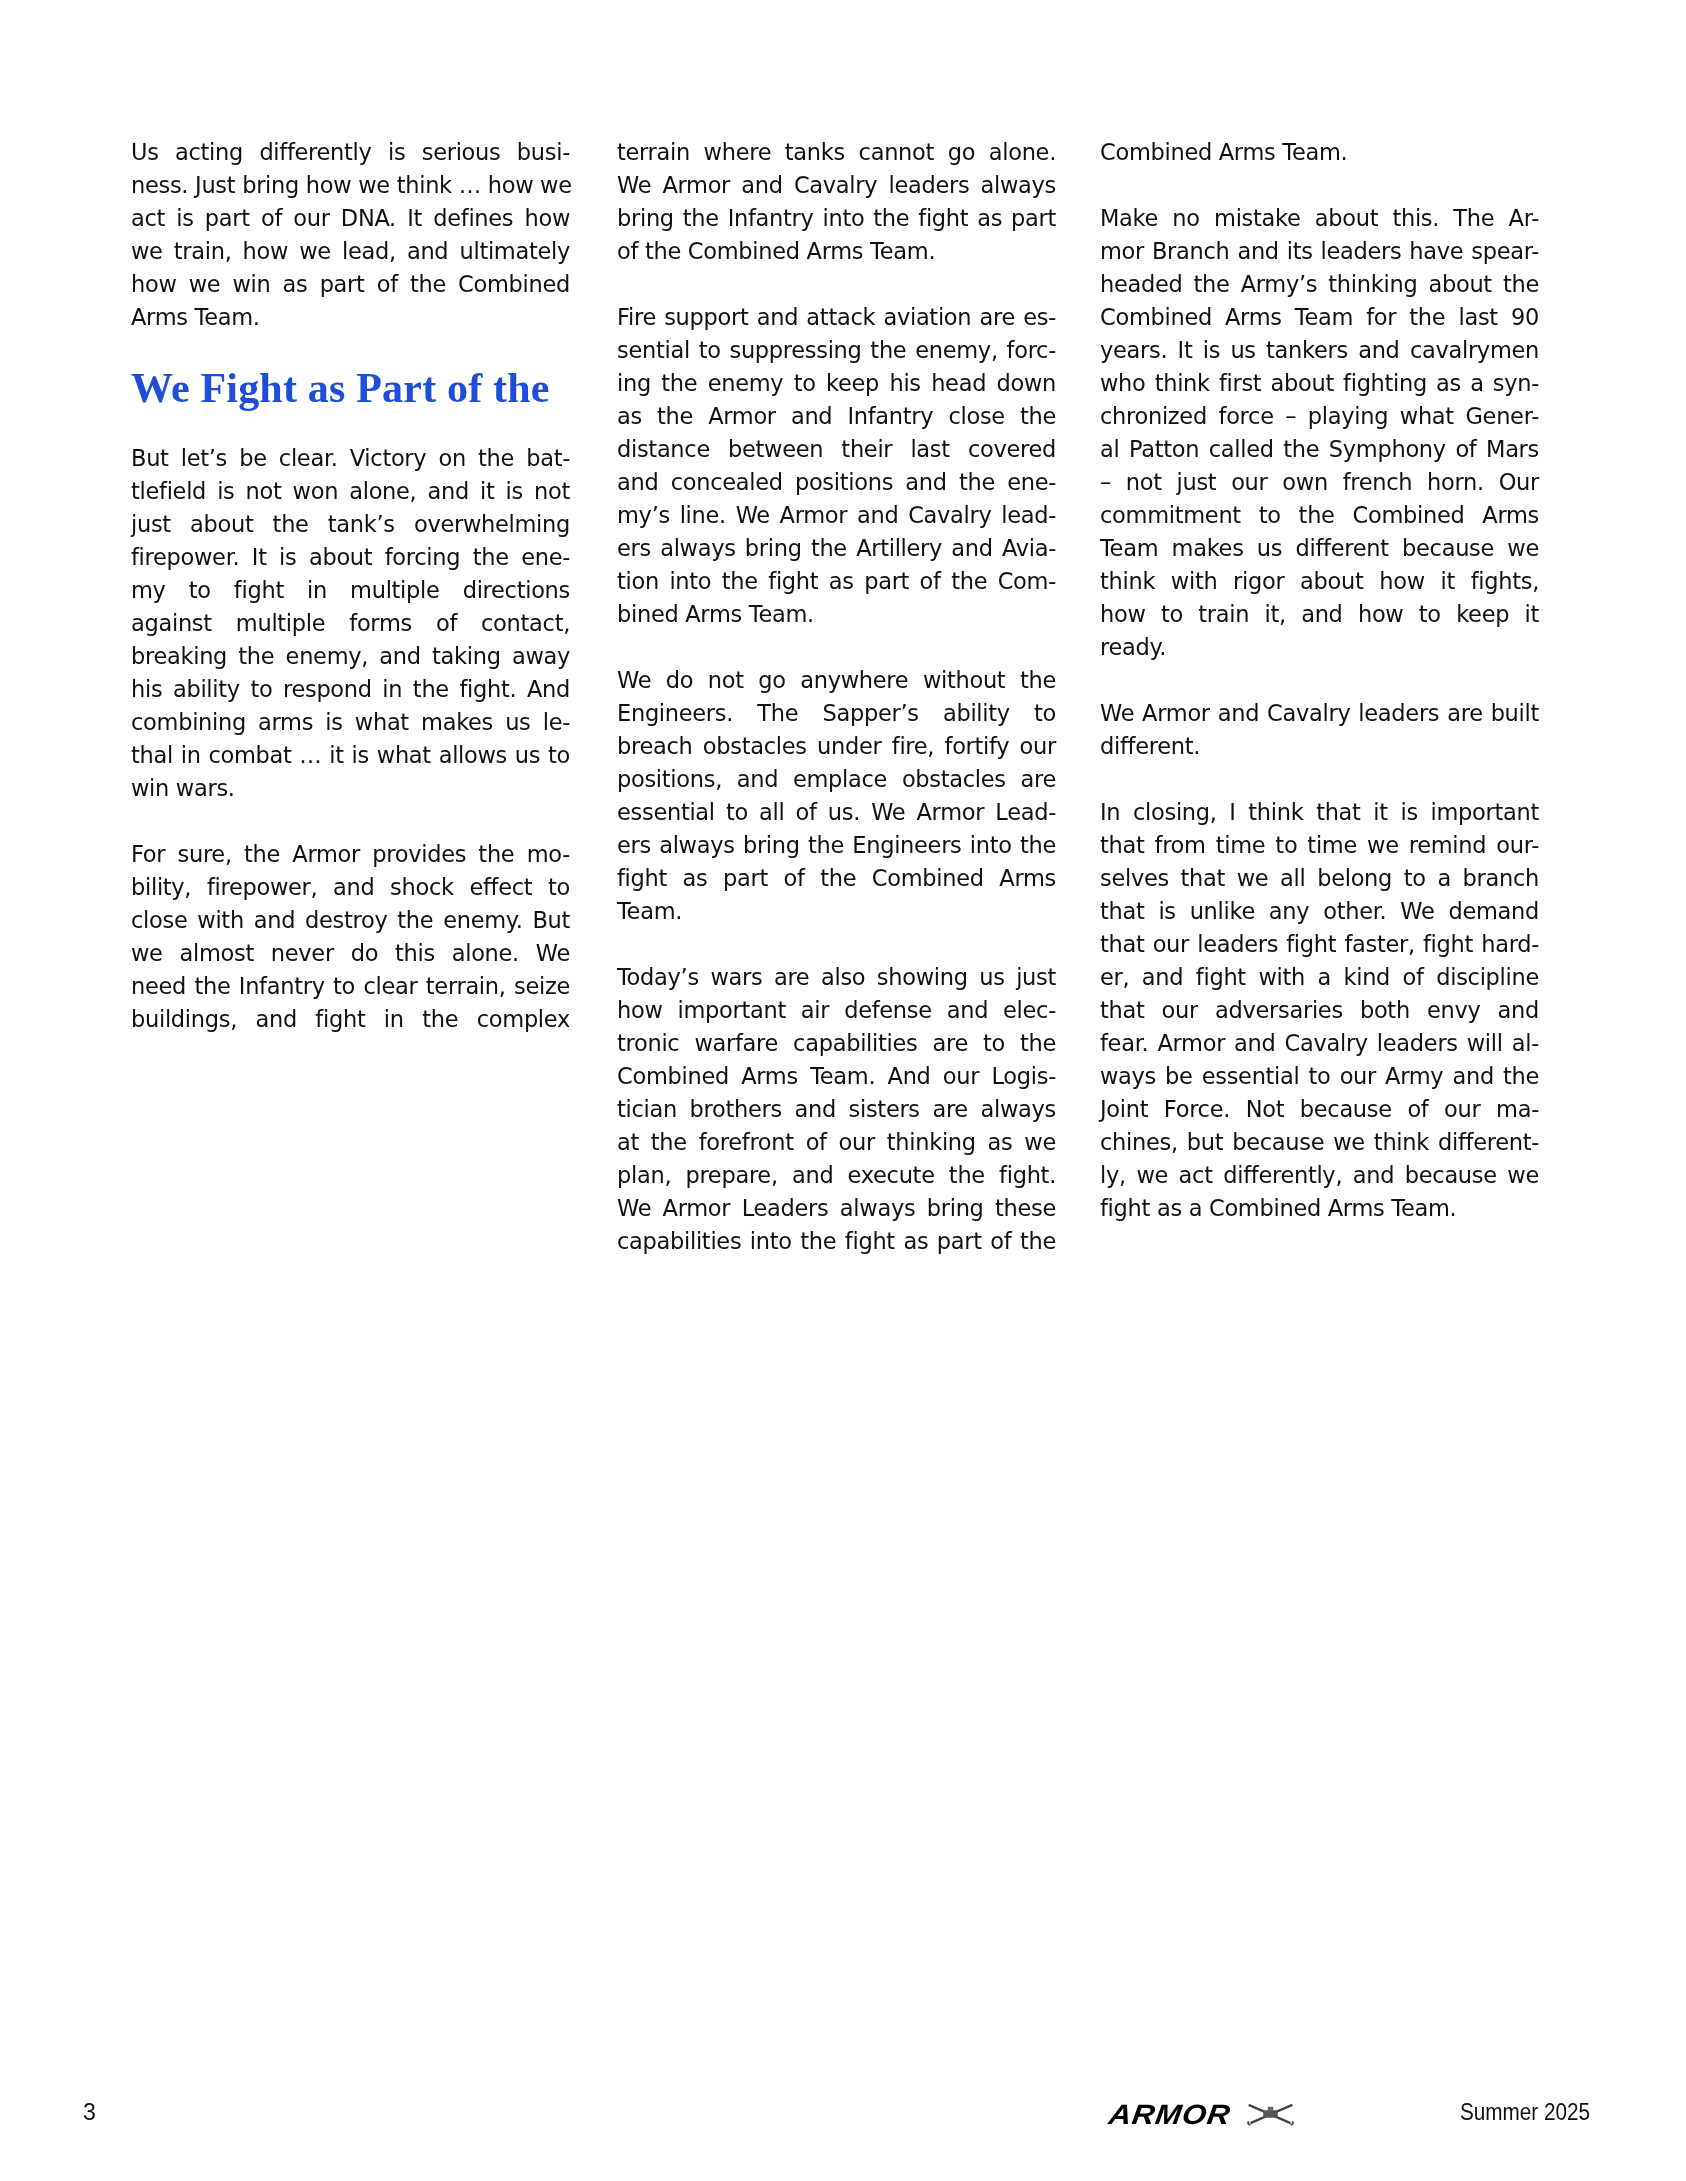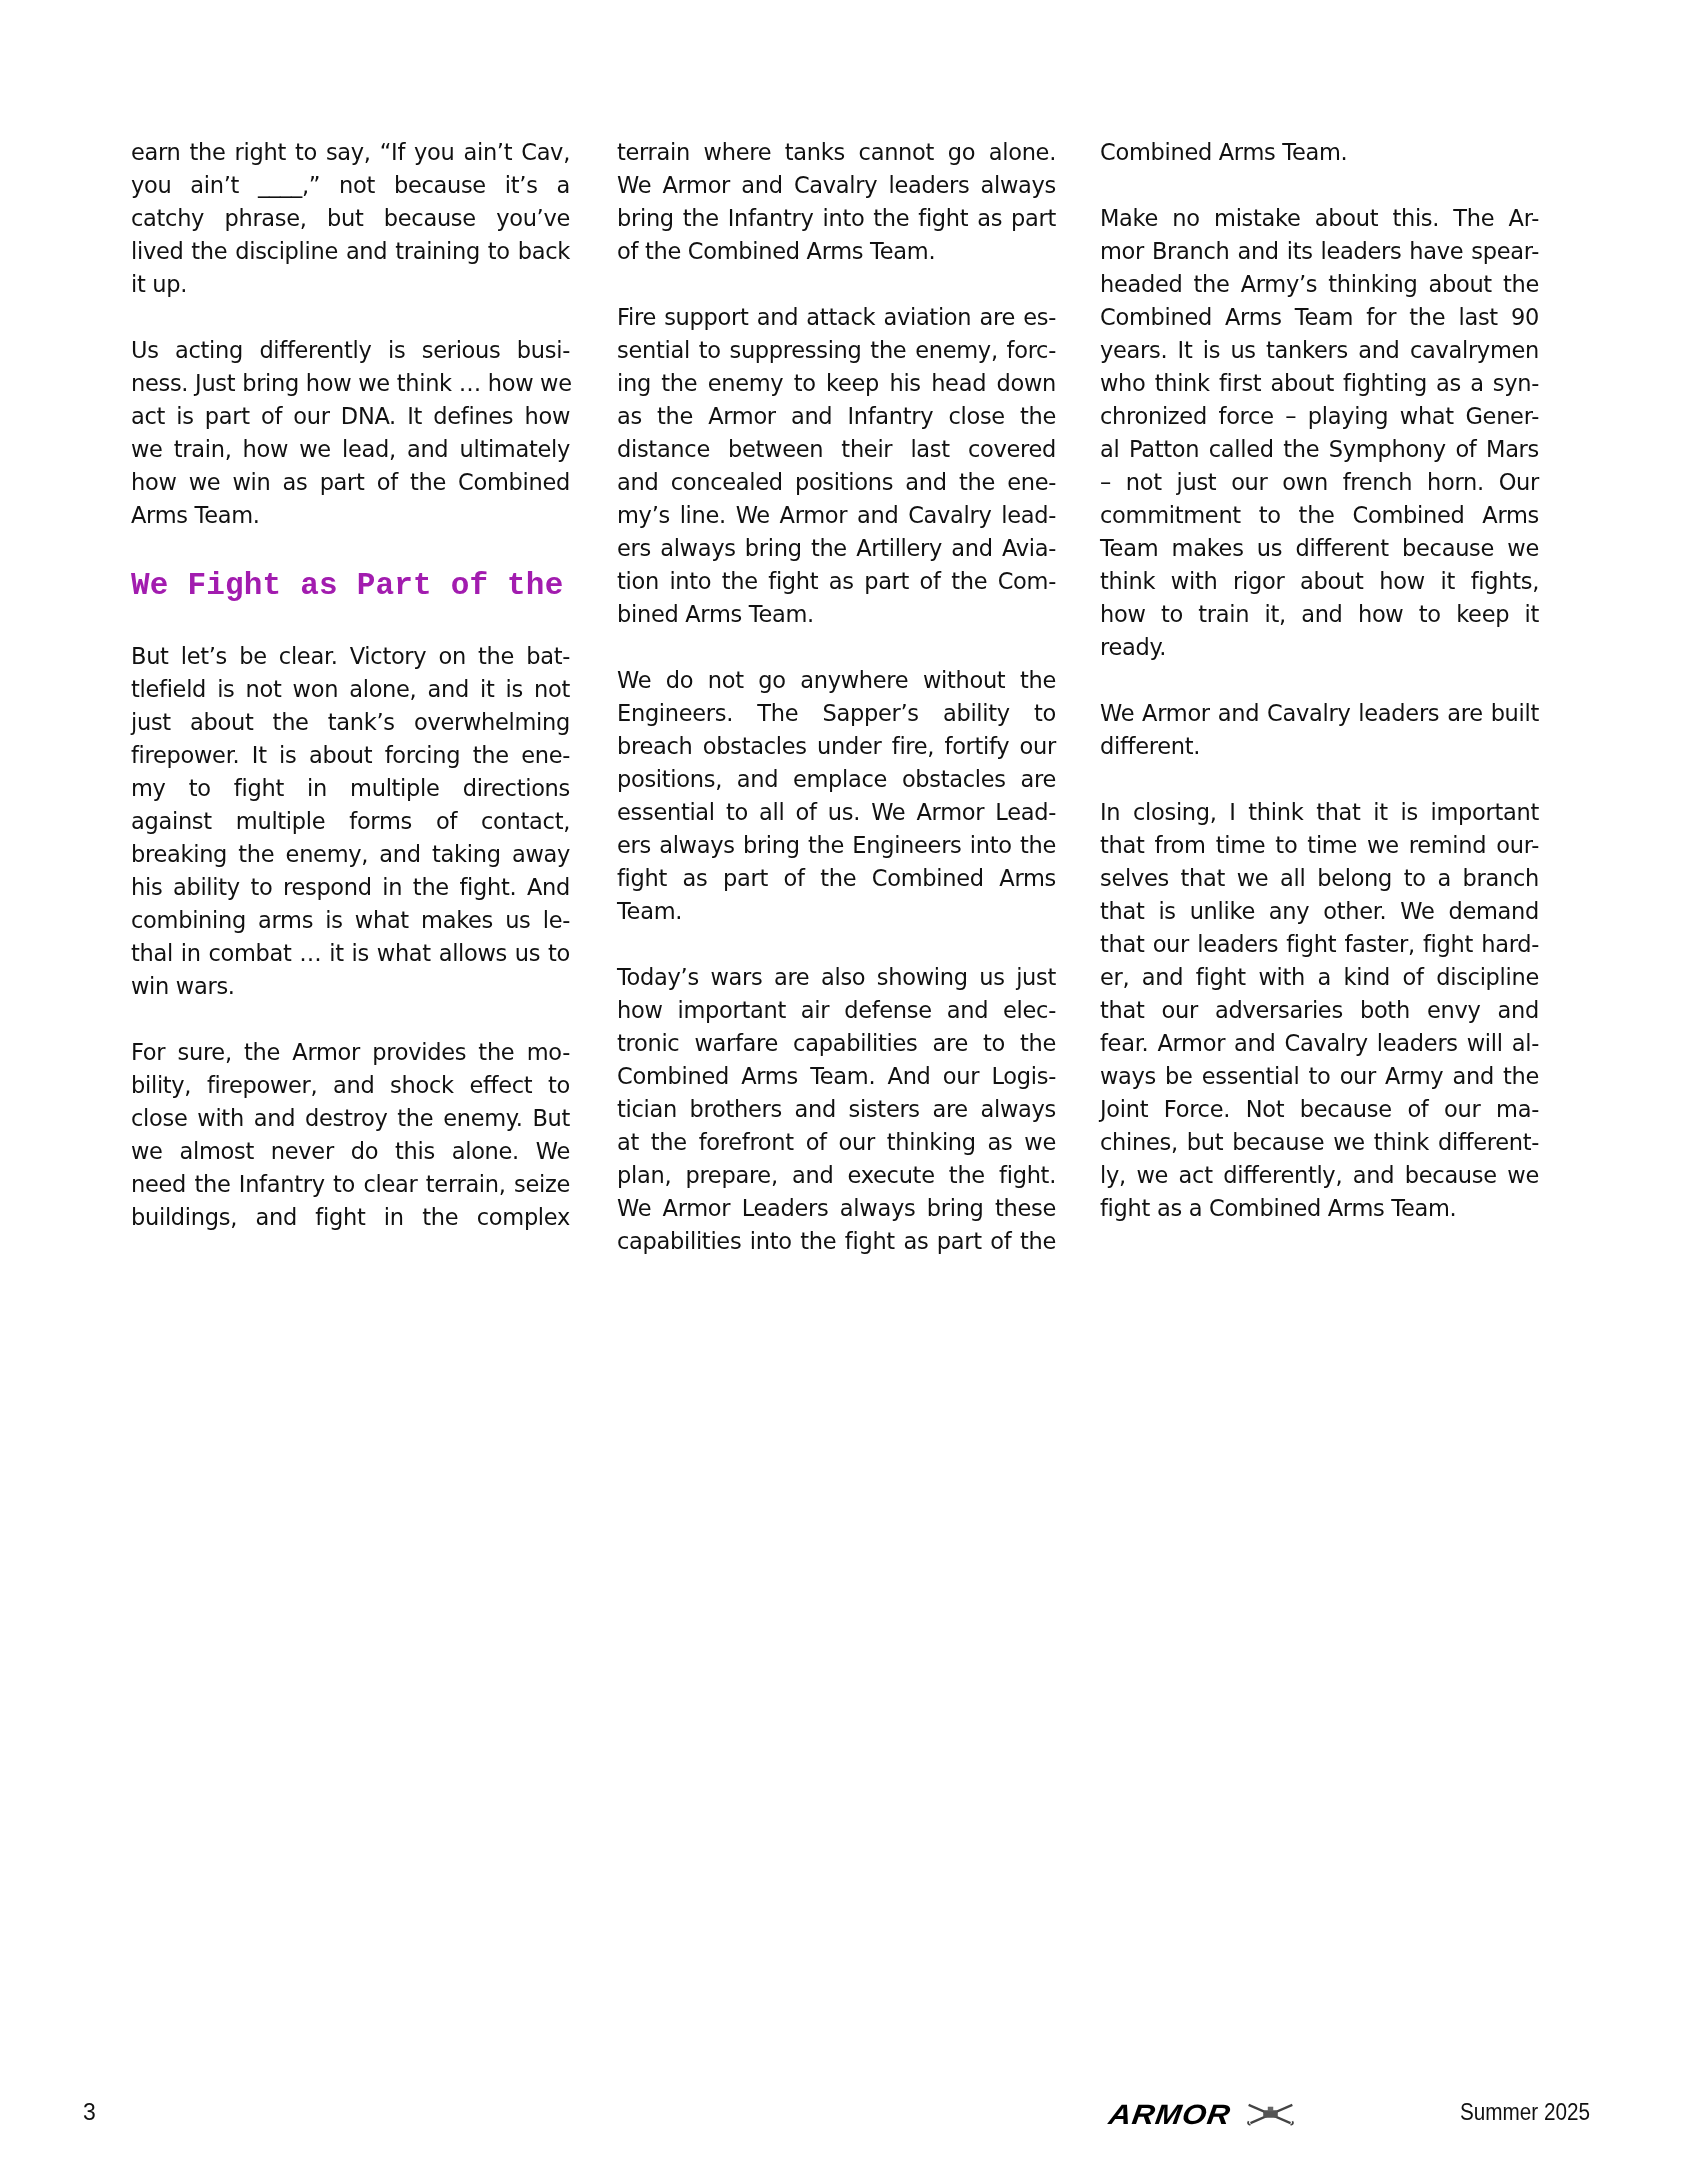--- a/index.html
+++ b/index.html
@@ -2,37 +2,30 @@
 <html style="font-size:14.7px"><head>
 <meta charset="utf-8">
 <style>
   html,body{margin:0;padding:0;background:#fff;}
   body{width:1686px;height:2182px;position:relative;overflow:hidden;font-family:"DejaVu Sans","Liberation Sans",sans-serif;color:#111;}
   .col{position:absolute;top:136px;width:439px;}
   #col1{left:131px;} #col2{left:617px;} #col3{left:1100px;}
   .line{display:block;font-size:22.5px;line-height:33px;height:33px;white-space:nowrap;text-align:justify;text-align-last:justify;letter-spacing:-0.3px;}
   .line.last{text-align-last:left;}
   .para{margin:0 0 33px 0;}
-  h2{margin:5.5px 0 33px 0;font-family:Liberation Mono, monospace;font-weight:bold;font-size:31px;line-height:42px;color:#a21caf;letter-spacing:0.2px;}
+  h2{margin:5.5px 0 33px 0;font-family:Liberation Serif, serif;font-weight:bold;font-size:42px;line-height:42px;color:#1d4ed8;letter-spacing:0.2px;}
   .footer-page{position:absolute;left:83px;top:2099px;font-family:"Liberation Sans",sans-serif;font-size:23px;color:#111;}
   .footer-logo{position:absolute;left:1109px;top:2097px;display:flex;align-items:center;gap:14.7px;}
   .logo-text{font-family:"Liberation Sans",sans-serif;font-weight:bold;font-style:italic;font-size:31px;letter-spacing:0.9px;color:#000;transform:skewX(-8deg) scaleY(0.9);}
   .footer-issue{position:absolute;left:1460px;top:2099px;font-family:"Liberation Sans",sans-serif;font-size:23px;color:#111;transform:scaleX(0.9);transform-origin:left;}
 </style>
 </head>
 <body>
 
 <div id="col1" class="col">
-    <div class="para">
-      <span class="line">earn the right to say, “If you ain’t Cav,</span>
-      <span class="line">you ain’t ____,” not because it’s a</span>
-      <span class="line">catchy phrase, but because you’ve</span>
-      <span class="line">lived the discipline and training to back</span>
-      <span class="line last">it up.</span>
-    </div>
     <div class="para">
       <span class="line">Us acting differently is serious busi-</span>
       <span class="line">ness. Just bring how we think … how we</span>
       <span class="line">act is part of our DNA. It defines how</span>
       <span class="line">we train, how we lead, and ultimately</span>
       <span class="line">how we win as part of the Combined</span>
       <span class="line last">Arms Team.</span>
     </div>
     <h2 class="">
       <span class="" style="display: block;">We Fight as Part of the</span>

